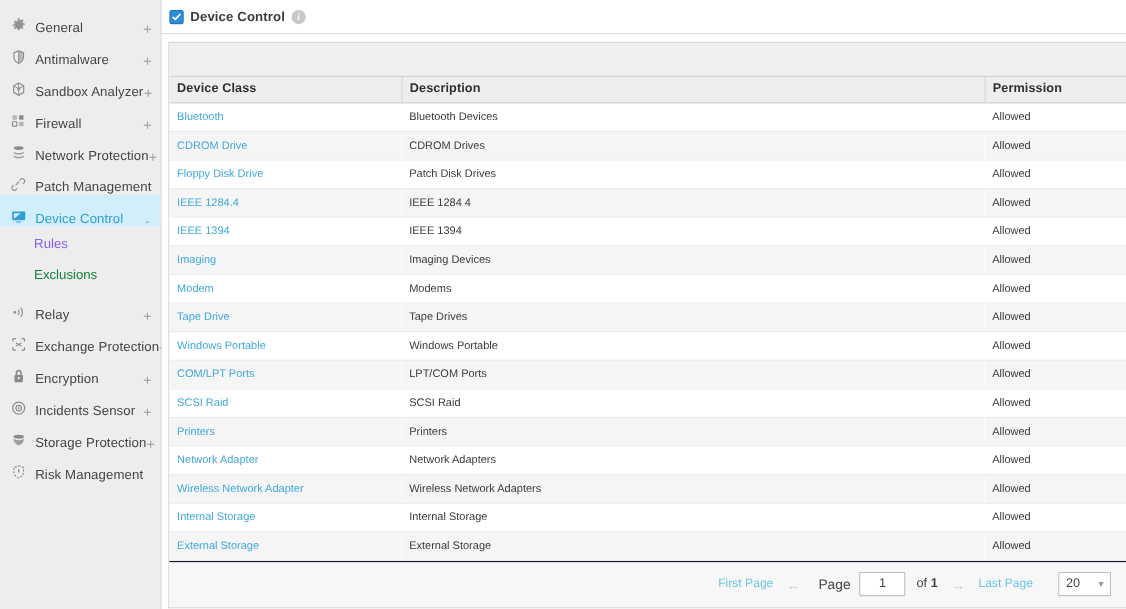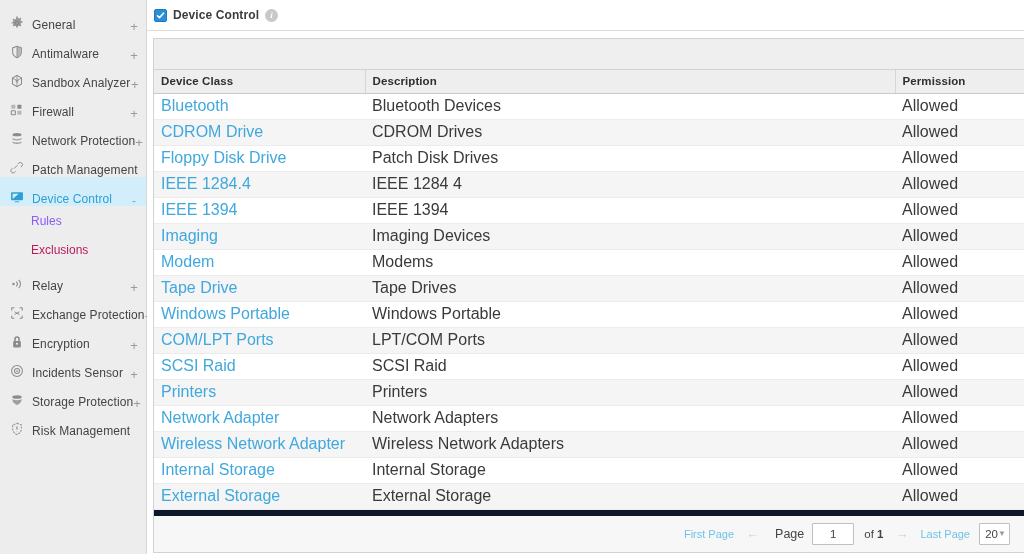--- a/index.html
+++ b/index.html
@@ -60,21 +60,21 @@
   .nav-item.active .ico { color: #2e9fd4; }
   .nav-item.active .expander { color: #6fb9d8; }
 
   .sub-item {
     height: 29px;
     display: flex;
     align-items: center;
     padding-left: 31px;
     cursor: pointer;
     font-size: 12px;
-    color: #be185d;
+    color: #15803d;
   }
   .sub-item.current { color: #8b5cf6; }
 
   
   .main {
     flex: 1;
     height: 554px;
     background: #ffffff;
     position: relative;
   }
@@ -141,42 +141,42 @@
     font-size: 11.5px;
     font-weight: bold;
     color: #2f2f2f;
     text-align: left;
     padding: 0 0 0 7px;
     letter-spacing: .1px;
   }
   table.grid th + th { border-left: 1px solid #d6d6d6; }
   table.grid td {
     height: 26px;
-    font-size: 16px;
+    font-size: 10px;
     color: #3a3a3a;
     padding: 0 0 0 7px;
     border-bottom: 1px solid #ececec;
     white-space: nowrap;
     overflow: hidden;
   }
   table.grid tbody tr:nth-child(even) { background: #f5f5f5; }
   table.grid tbody tr:nth-child(odd)  { background: #ffffff; }
   td.cls a {
     color: #41a8dd;
     text-decoration: none;
     cursor: pointer;
   }
   .col-class { width: 211px; }
   .col-desc  { width: 530px; }
   .col-perm  { width: 130px; }
 
   .pager {
     height: 42px;
     background: #f7f7f7;
-    border-top: 6px solid #0f172a;
+    border-top: 1px solid #0f172a;
     display: flex;
     align-items: center;
     justify-content: flex-end;
     padding-right: 14px;
     gap: 0;
   }
   .pg-link {
     color: #6fc3e8;
     font-size: 11px;
     cursor: pointer;
@@ -205,29 +205,28 @@
     font-family: "Liberation Sans", sans-serif;
     border-radius: 1px;
   }
   .pg-of {
     font-size: 11.5px;
     color: #444444;
     margin: 0 0 0 10px;
   }
   .pg-of b { font-weight: bold; }
   .pg-select {
-    margin-left: 9px;
-    width: 31px; height: 22px;
+    margin-left: 23px;
+    width: 48px; height: 22px;
     border: 1px solid #bfbfbf;
     background: #ffffff;
     border-radius: 1px;
     display: flex; align-items: center;
     padding: 0 4px 0 6px;
     cursor: pointer;
-    justify-content: center;
   }
   .pg-select .val { font-size: 11.5px; color: #444444; flex: 1; }
   .pg-select .caret { color: #9a9a9a; font-size: 8px; }
 </style>
 </head>
 <body>
 
 <div class="app">
 
   <nav class="sidebar">

